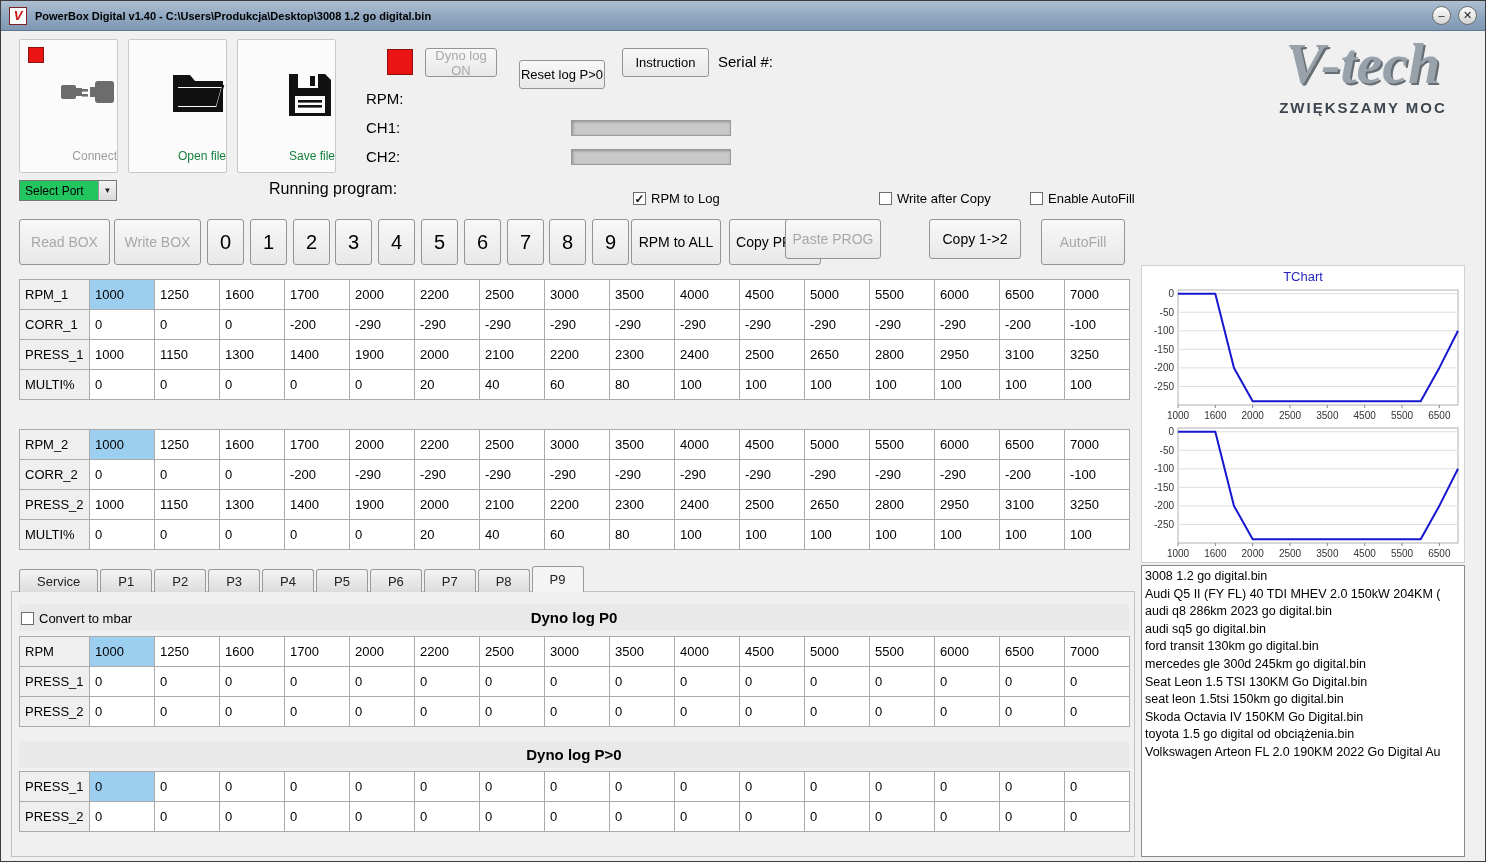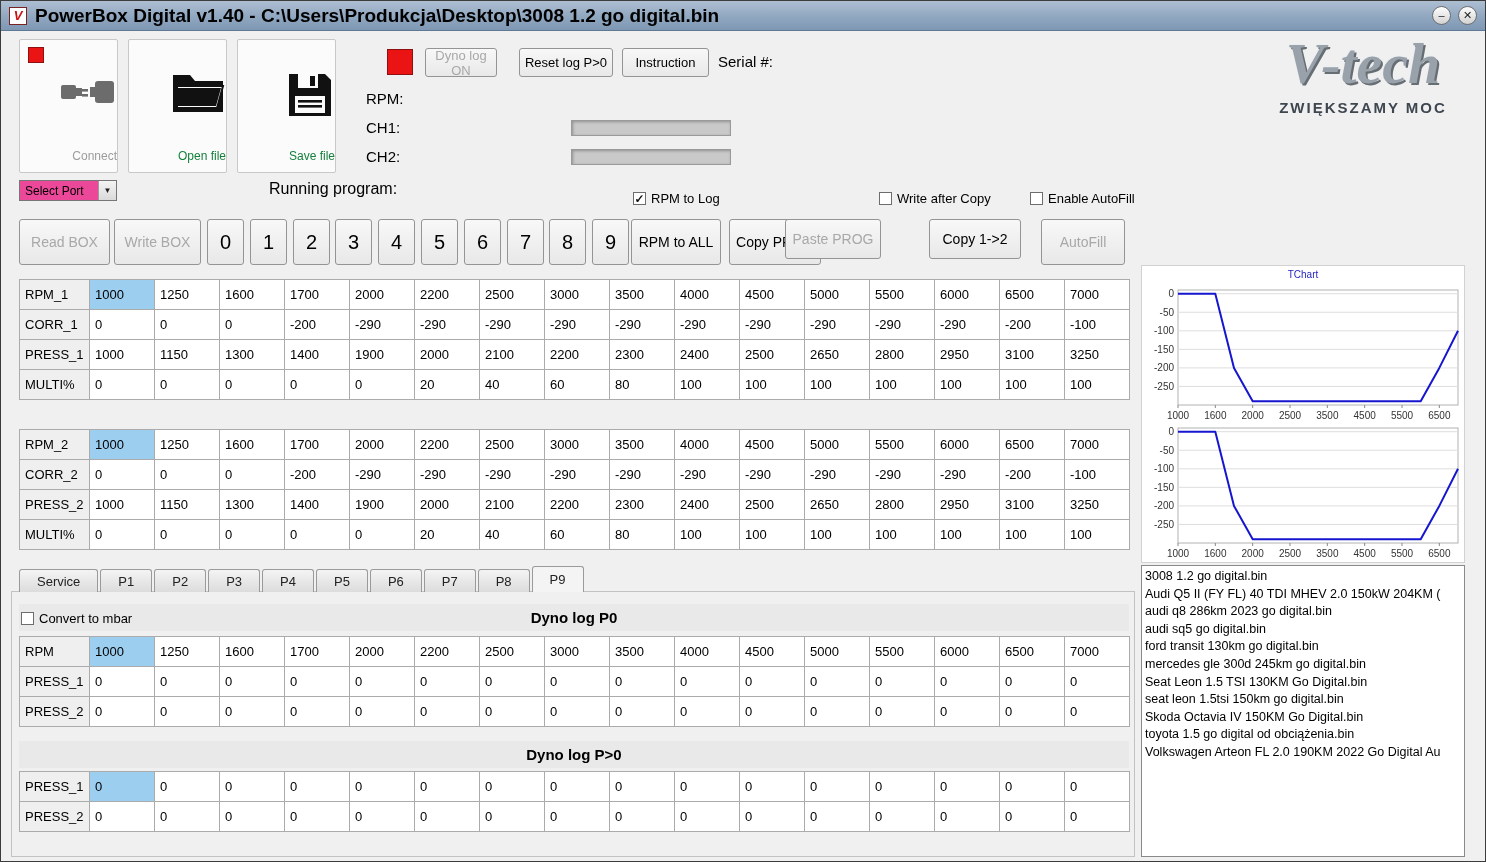--- a/index.html
+++ b/index.html
@@ -5,21 +5,21 @@
   html,body{margin:0;padding:0;background:#555;}
   body{font-family:"Liberation Sans",sans-serif;}
   *{box-sizing:border-box;}
   .window{position:relative;width:1486px;height:862px;background:#f0f0f0;border:1px solid #3c3c3c;overflow:hidden;}
   
   .titlebar{position:absolute;top:0;left:0;width:100%;height:30px;
     background:linear-gradient(180deg,#aebfd2 0%,#90a7c0 55%,#7e97b3 100%);
     border-bottom:1px solid #5f7894;display:flex;align-items:center;padding:0 8px;}
   .app-icon{width:18px;height:18px;background:#fff;border:1px solid #7b2222;color:#cc1111;
     font-weight:bold;font-style:italic;font-size:13px;display:flex;align-items:center;justify-content:center;}
-  .title{font-size:19px;font-weight:bold;color:#000;margin-left:8px;}
+  .title{font-size:11px;font-weight:bold;color:#000;margin-left:8px;}
   .win-btns{margin-left:auto;display:flex;gap:7px;}
   .winbtn{width:19px;height:19px;border-radius:50%;background:linear-gradient(#fefefe,#d2d2d2);
     border:1px solid #6e6e6e;display:flex;align-items:center;justify-content:center;
     font-size:11px;line-height:1;color:#222;cursor:pointer;}
   
   .bigbtn{position:absolute;top:38px;width:99px;height:134px;background:#fbfbfb;
     border:1px solid #c8c8c8;border-radius:2px;text-align:right;cursor:pointer;}
   .bigbtn .led{position:absolute;left:8px;top:7px;width:16px;height:16px;border:1px solid #8f1010;}
   .bigbtn svg{margin-top:30px;}
   .bigbtn-label{position:absolute;bottom:9px;width:100%;font-size:12px;color:#15803d;}
@@ -31,21 +31,21 @@
   .btn.disabled{color:#a8a8a8;}
   .btn.digit{font-size:20px;}
   .btn.act{font-size:14px;}
   .led-big{position:absolute;left:386px;top:48px;width:26px;height:26px;border:1px solid #8f1010;}
   
   .lb{position:absolute;font-size:15px;color:#000;}
   .running{position:absolute;left:268px;top:179px;font-size:16px;color:#000;}
   .pbar{position:absolute;width:160px;height:16px;background:#c9c9c9;border:1px solid #9a9a9a;
     box-shadow:inset 1px 1px 3px rgba(0,0,0,.28);}
   
-  .combo{position:absolute;left:18px;top:179px;width:98px;height:21px;background:#ec4899;
+  .combo{position:absolute;left:18px;top:179px;width:98px;height:21px;background:#22c55e;
     border:1px solid #767676;display:flex;align-items:center;font-size:12px;padding-left:5px;cursor:pointer;}
   .combo .arrow{margin-left:auto;width:18px;height:100%;background:linear-gradient(#f4f4f4,#dadada);
     border-left:1px solid #9b9b9b;display:flex;align-items:center;justify-content:center;font-size:8px;color:#222;}
   
   .check{position:absolute;display:flex;align-items:center;gap:5px;font-size:13px;color:#000;cursor:pointer;}
   .check .box{width:13px;height:13px;background:#fff;border:1px solid #6d6d6d;font-size:12px;
     line-height:12px;text-align:center;color:#111;font-weight:bold;}
   
   .tmount{position:absolute;left:18px;}
   table.grid{border-collapse:collapse;table-layout:fixed;}
@@ -58,21 +58,21 @@
     background:linear-gradient(#f4f4f4,#dcdcdc);border:1px solid #9a9a9a;border-bottom:none;
     border-radius:3px 3px 0 0;margin-right:2px;cursor:pointer;}
   .tab.active{height:26px;background:#f4f4f4;}
   .panelbox{position:absolute;left:10px;top:590px;width:1124px;height:266px;border:1px solid #c2c2c2;
     pointer-events:none;}
   .band{position:absolute;left:18px;width:1110px;height:27px;background:#e9e9e9;display:flex;
     align-items:center;justify-content:center;font-size:15px;font-weight:bold;color:#000;}
   
   .chartbox{position:absolute;left:1140px;top:264px;width:324px;height:298px;background:#fff;
     border:1px solid #d2d2d2;}
-  .tchart-title{text-align:center;color:#2626c0;font-size:10px;padding-top:3px;height:19px;}
+  .tchart-title{text-align:center;color:#2626c0;font-size:13px;padding-top:3px;height:19px;}
   svg.chart{display:block;}
   svg.chart text{font-family:"Liberation Sans",sans-serif;}
   
   .filelist{position:absolute;left:1140px;top:564px;width:324px;height:292px;background:#fff;
     border:1px solid #898989;overflow:hidden;padding:2px 0 0 3px;}
   .file-item{font-size:12.5px;line-height:17.6px;white-space:nowrap;color:#000;cursor:default;}
   
   .logo{position:absolute;left:1256px;top:32px;width:212px;text-align:center;}
   .logo-text{font-family:"Liberation Serif",serif;font-style:italic;font-weight:bold;font-size:58px;
     line-height:62px;color:#99a2aa;text-shadow:2px 2px 0 #666d73,-1px -1px 0 #eceff2;}
@@ -123,21 +123,21 @@
       <rect x="25" y="6" width="5" height="10" fill="#111"></rect>
       <rect x="10" y="26" width="30" height="17" fill="#fbfbfb"></rect>
       <rect x="13" y="30" width="24" height="2.6" fill="#111"></rect>
       <rect x="13" y="35" width="24" height="2.6" fill="#111"></rect>
     </svg>
     <div class="bigbtn-label">Save file</div>
   </div>
 
   <div class="led-big" style="background: rgb(234, 20, 20);"></div>
   <button class="btn disabled" style="left:424px;top:47px;width:72px;height:29px">Dyno log ON</button>
-  <button class="btn" style="left:518px;top:47px;width:94px;height:29px">Reset log P&gt;0</button>
+  <button class="btn" style="left:518px;top:59px;width:86px;height:29px">Reset log P&gt;0</button>
   <button class="btn" style="left:621px;top:47px;width:87px;height:29px">Instruction</button>
   <div class="lb" style="left:717px;top:52px">Serial #:</div>
 
   <div class="lb" style="left:365px;top:89px">RPM:</div>
   <div class="lb" style="left:365px;top:118px">CH1:</div>
   <div class="lb" style="left:365px;top:147px">CH2:</div>
   <div class="pbar" style="left:570px;top:119px"></div>
   <div class="pbar" style="left:570px;top:148px"></div>
   <div class="running">Running program:</div>
 

